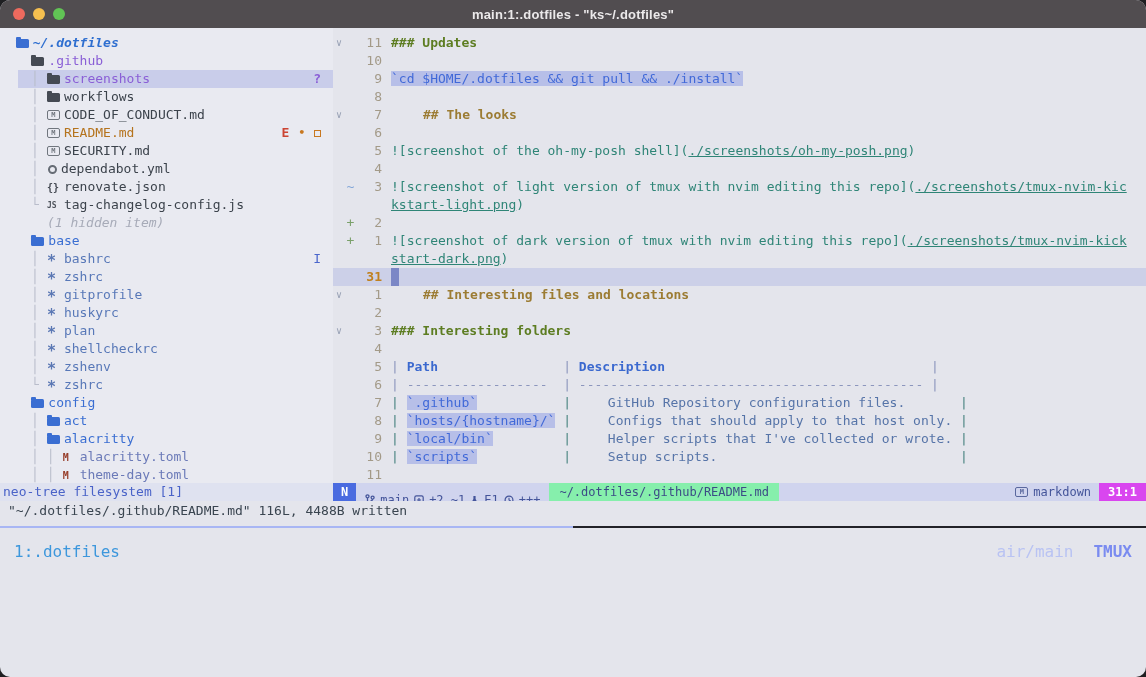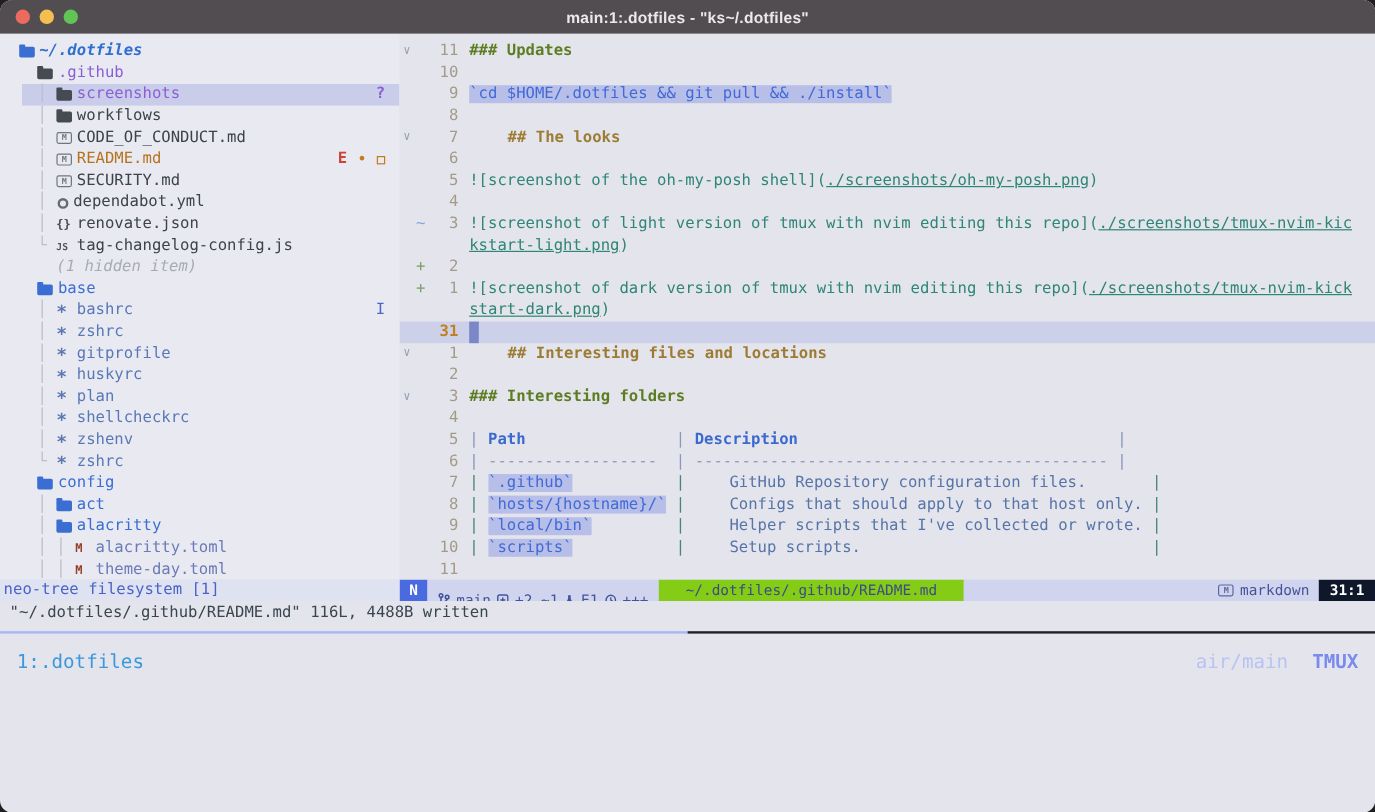--- a/index.html
+++ b/index.html
@@ -74,26 +74,26 @@
   .sg-th{color:#3b69cf;font-weight:700;}
   .sg-td{color:#5674a8;margin-left:29px;}
   .sg-plain{color:#3c434c;}
   
   .status-row{height:18px;display:flex;flex:none;}
   .nt-status{width:333px;flex:none;background:#dfe2f0;color:#4a63c8;font-size:13px;line-height:18px;padding-left:3px;overflow:hidden;}
   .vim-status{flex:1;background:#d0d4ee;display:flex;align-items:stretch;font-size:12px;color:#44549a;overflow:hidden;}
   .mode{background:#4a6be0;color:#fff;font-weight:700;padding:0 8px;line-height:18px;flex:none;}
   .git-seg{display:flex;align-items:center;gap:5px;padding:0 9px;line-height:18px;flex:none;margin-top:16px;}
   .git-seg svg{flex:none;}
-  .path-chip{background:#84cc16;color:#3c4c86;padding:0 22px;line-height:18px;flex:none;}
+  .path-chip{background:#86efac;color:#3c4c86;padding:0 10px;line-height:18px;flex:none;}
   .sl-spacer{flex:1;}
   .ft{display:flex;align-items:center;gap:5px;padding:0 8px;line-height:18px;flex:none;color:#44549a;}
   .ft .ic-markdown{margin-right:0;border-color:#5a689e;}
   .ft .ic-markdown::before{color:#5a689e;}
-  .pos{background:#0f172a;color:#fff;font-weight:700;padding:0 9px;line-height:18px;flex:none;}
+  .pos{background:#d946ef;color:#fff;font-weight:700;padding:0 9px;line-height:18px;flex:none;}
   
   .cmdline{height:20px;line-height:20px;font-size:13px;color:#3a4550;padding-left:8px;background:#e4e5ec;flex:none;white-space:pre;}
   
   .pane-border{margin-top:5px;height:2px;display:flex;flex:none;}
   .pbl{width:573px;background:#a8b6f4;}
   .pbr{flex:1;background:#222228;}
   
   .shell{flex:1;padding:8px 0 0 8px;overflow:hidden;}
   .prompt-line{height:18px;display:flex;align-items:center;gap:7px;font-size:10px;}
   .p-host{color:#2d6fae;}

